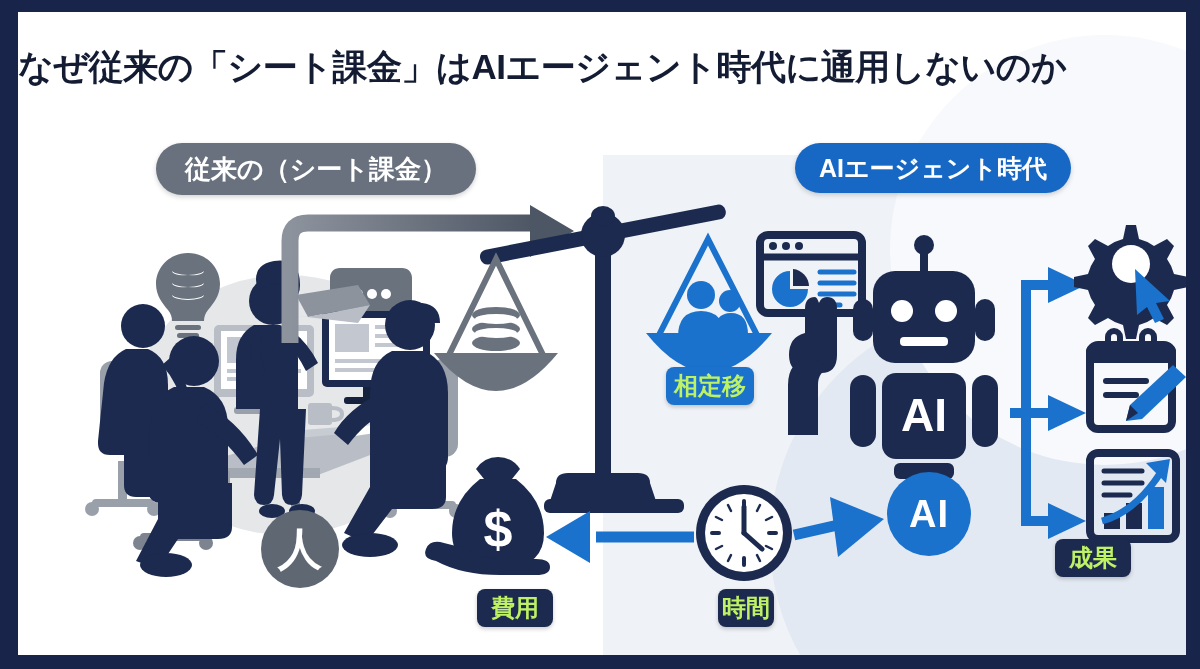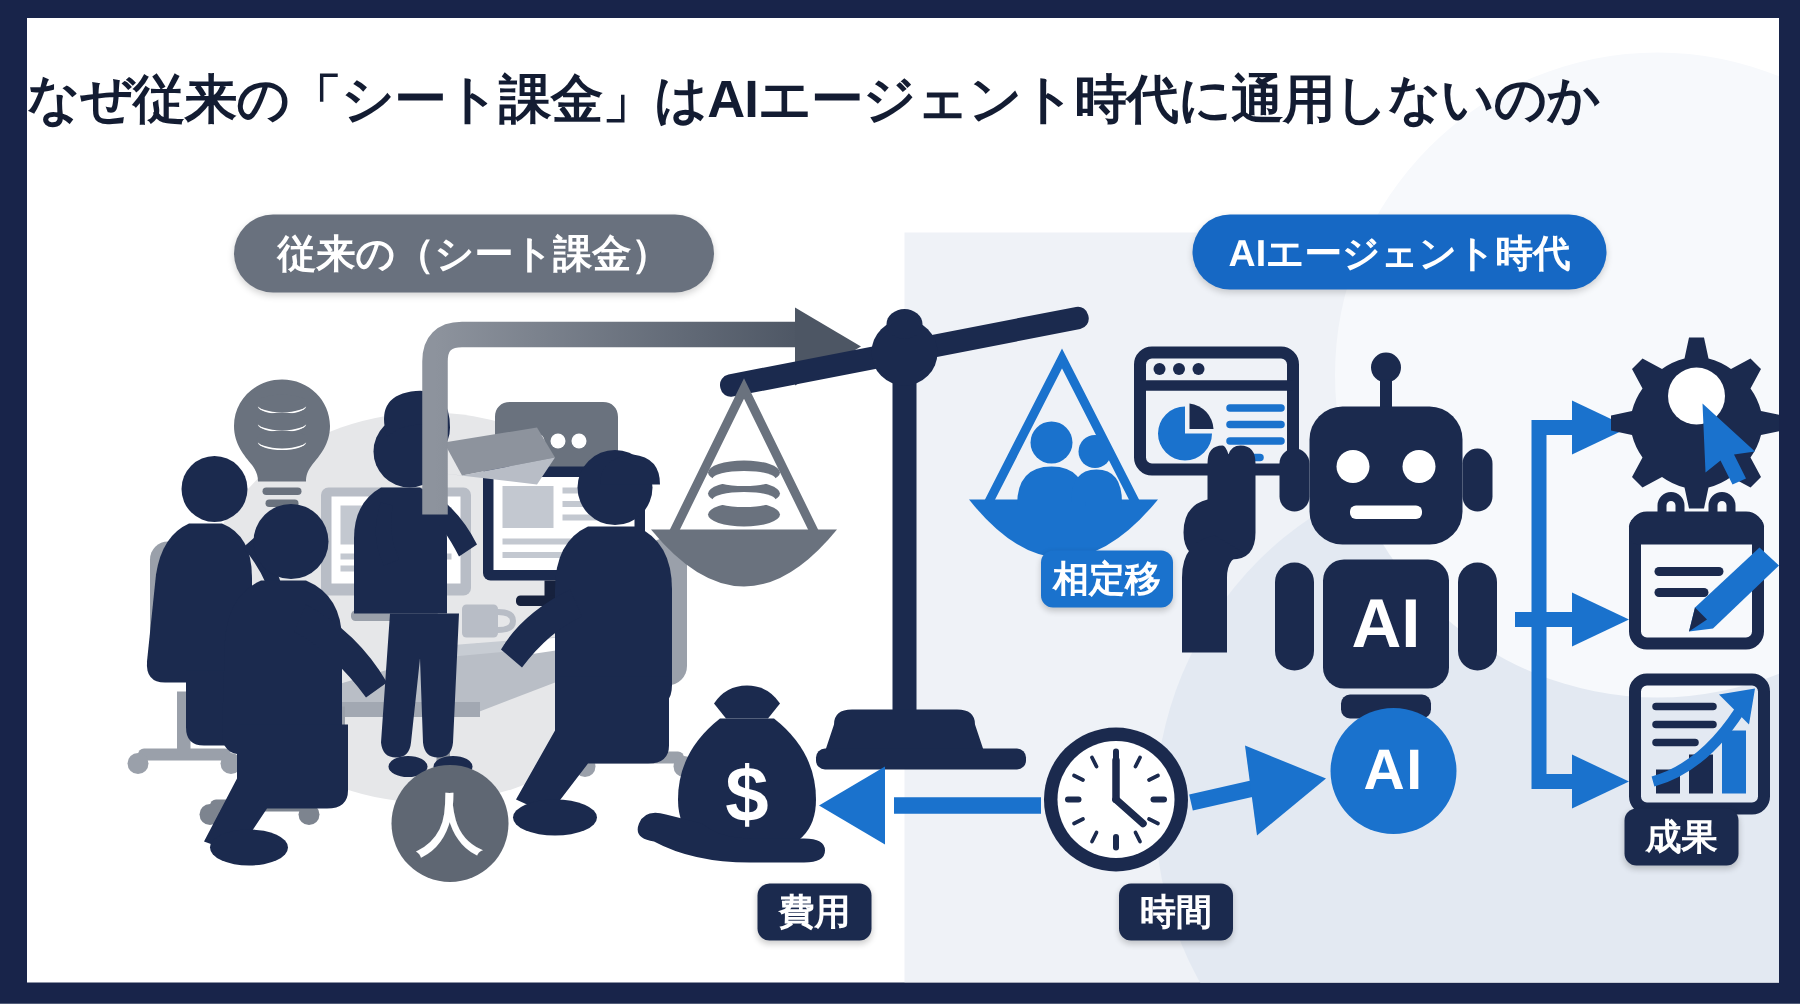--- a/index.html
+++ b/index.html
@@ -57,28 +57,27 @@
     background:#69717e;font-size:26px;
   }
   .pill-ai{
     left:777px;top:131px;width:276px;height:50px;
     background:#1668c4;font-size:25px;
   }
 
   .tag{
     position:absolute;
     display:flex;align-items:center;justify-content:center;
-    border-radius:8px;color:#ffffff;font-weight:bold;
+    border-radius:8px;color:#bef264;font-weight:bold;
     white-space:nowrap;
     box-shadow:0 2px 4px rgba(0,0,0,.2);
-    margin-left:28px;
   }
   .tag-scale{left:648px;top:355px;width:88px;height:38px;background:#1a72cd;font-size:24px;}
   .tag-cost{left:459px;top:577px;width:76px;height:38px;background:#1b2a4e;font-size:24px;}
-  .tag-time{left:700px;top:577px;width:76px;height:38px;background:#1b2a4e;font-size:24px;text-align:right;}
+  .tag-time{left:700px;top:577px;width:56px;height:38px;background:#1b2a4e;font-size:24px;text-align:right;}
   .tag-result{left:1037px;top:527px;width:76px;height:38px;background:#1b2a4e;font-size:24px;}
 
   .circle-badge{
     position:absolute;border-radius:50%;
     display:flex;align-items:center;justify-content:center;
     color:#fff;font-weight:bold;
   }
   .badge-human{left:243px;top:498px;width:78px;height:78px;background:#5f6773;font-size:44px;}
   .badge-ai{left:869px;top:460px;width:84px;height:84px;background:#1a72cd;font-size:38px;letter-spacing:1px;}
 

